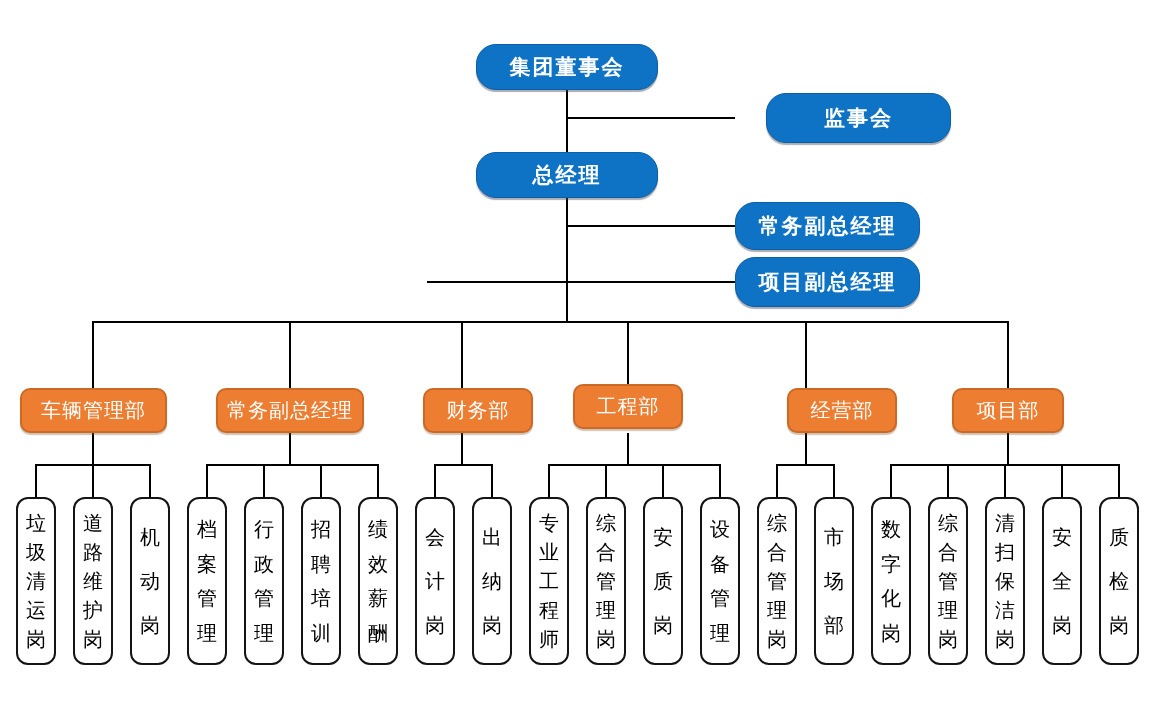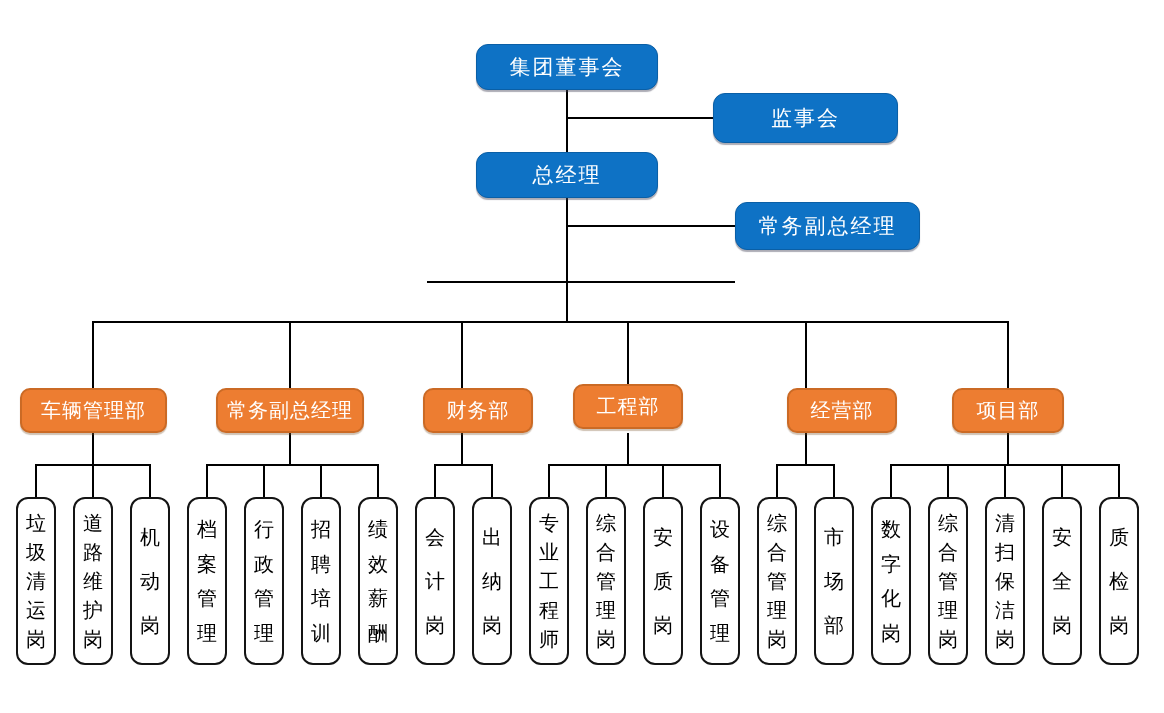--- a/index.html
+++ b/index.html
@@ -5,23 +5,24 @@
   html,body{margin:0;padding:0;background:#ffffff;}
   .canvas{
     position:relative;width:1164px;height:713px;background:#ffffff;
     font-family:"Liberation Sans",sans-serif;overflow:hidden;
   }
   .node{
     position:absolute;display:flex;align-items:center;justify-content:center;
     box-sizing:border-box;text-align:center;
   }
   .blue{
-    background:#0E72C5;border:1px solid #0a5fa6;border-radius:12px;
+    background:#0E72C5;border:1px solid #0a5fa6;border-radius:20px;
     color:#ffffff;font-size:21px;letter-spacing:2px;
     box-shadow:0 1.5px 1px rgba(70,70,90,.45);
+    font-weight:bold;
   }
   .orange{
     background:#ED7D31;border:2px solid #cb6a25;border-radius:10px;
     color:#ffffff;font-size:20px;letter-spacing:1px;
     box-shadow:0 1.5px 1px rgba(120,80,40,.35);
   }
   .post{
     background:#ffffff;border:2.5px solid #141414;border-radius:12px;
     color:#000000;font-size:20px;
   }
@@ -81,23 +82,24 @@
   <div class="vline" style="left:719px;top:464px;height:33px;"></div>
   <div class="vline" style="left:776px;top:464px;height:33px;"></div>
   <div class="vline" style="left:833px;top:464px;height:33px;"></div>
   <div class="vline" style="left:890px;top:464px;height:33px;"></div>
   <div class="vline" style="left:947px;top:464px;height:33px;"></div>
   <div class="vline" style="left:1004px;top:464px;height:33px;"></div>
   <div class="vline" style="left:1061px;top:464px;height:33px;"></div>
   <div class="vline" style="left:1118px;top:464px;height:33px;"></div>
 
   <div class="node blue" style="left:476px;top:44px;width:182px;height:46px;">集团董事会</div>
-  <div class="node blue" style="left:713px;top:93px;width:185px;height:50px;">监事会</div>
+  <div class="node blue" style="left:766px;top:93px;width:185px;height:50px;">监事会</div>
   <div class="node blue" style="left:476px;top:152px;width:182px;height:46px;">总经理</div>
   <div class="node blue" style="left:735px;top:202px;width:185px;height:48px;">常务副总经理</div>
+  <div class="node blue" style="left:735px;top:257px;width:185px;height:50px;">项目副总经理</div>
 
   <div class="node orange" style="left:20px;top:388px;width:147px;height:45px;">车辆管理部</div>
   <div class="node orange" style="left:216px;top:388px;width:148px;height:45px;">常务副总经理</div>
   <div class="node orange" style="left:407px;top:388px;width:110px;height:45px;margin-left:16px;">财务部</div>
   <div class="node orange" style="left:573px;top:384px;width:110px;height:45px;">工程部</div>
   <div class="node orange" style="left:751px;top:388px;width:110px;height:45px;margin-left:36px;">经营部</div>
   <div class="node orange" style="left:952px;top:388px;width:112px;height:45px;">项目部</div>
 
   <div class="node post" style="left:16px;top:497px;width:40px;height:168px;">
       <div class="vtext">

